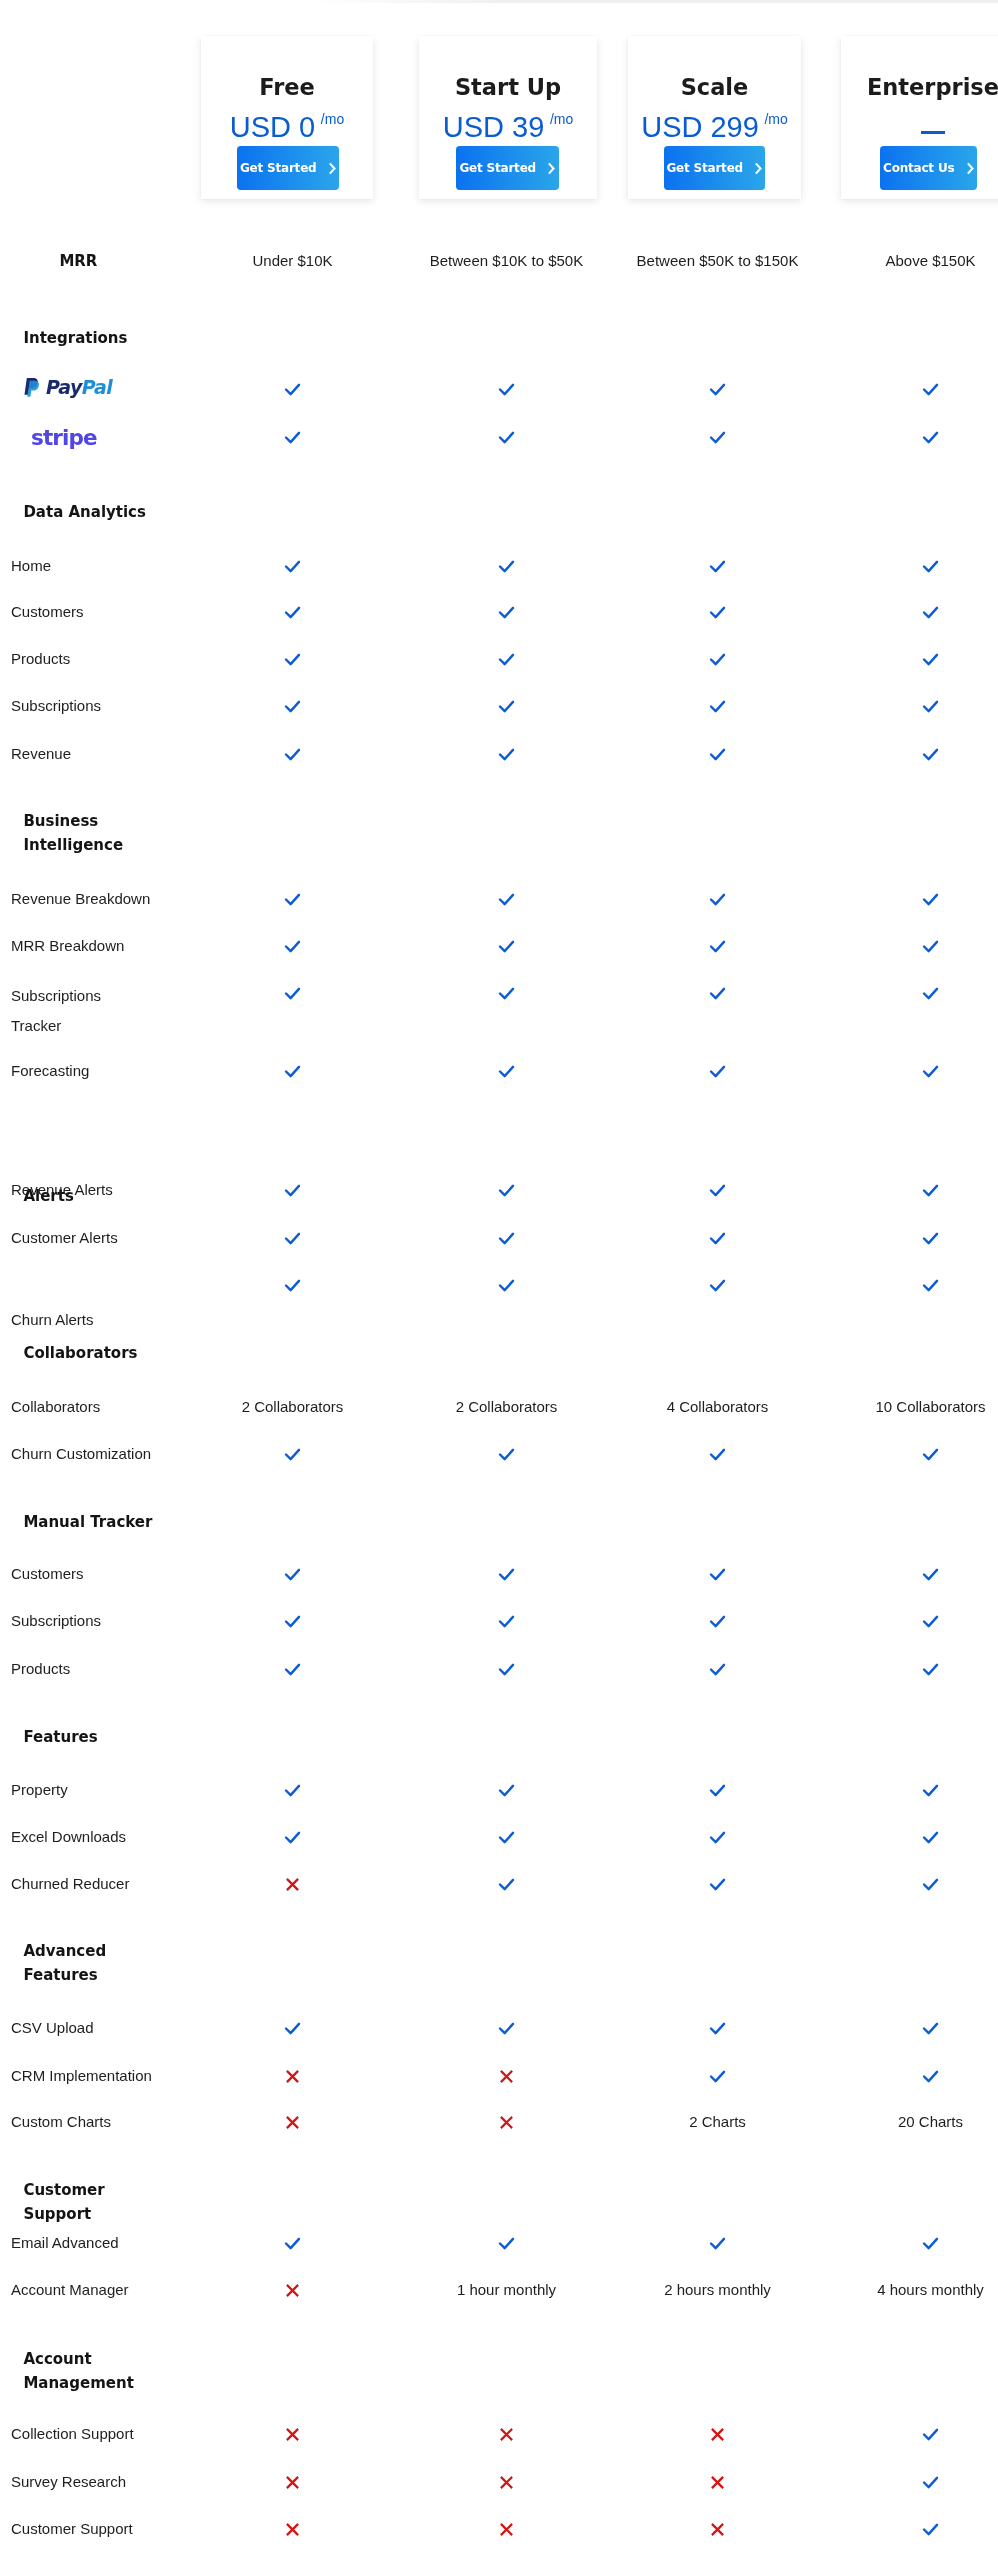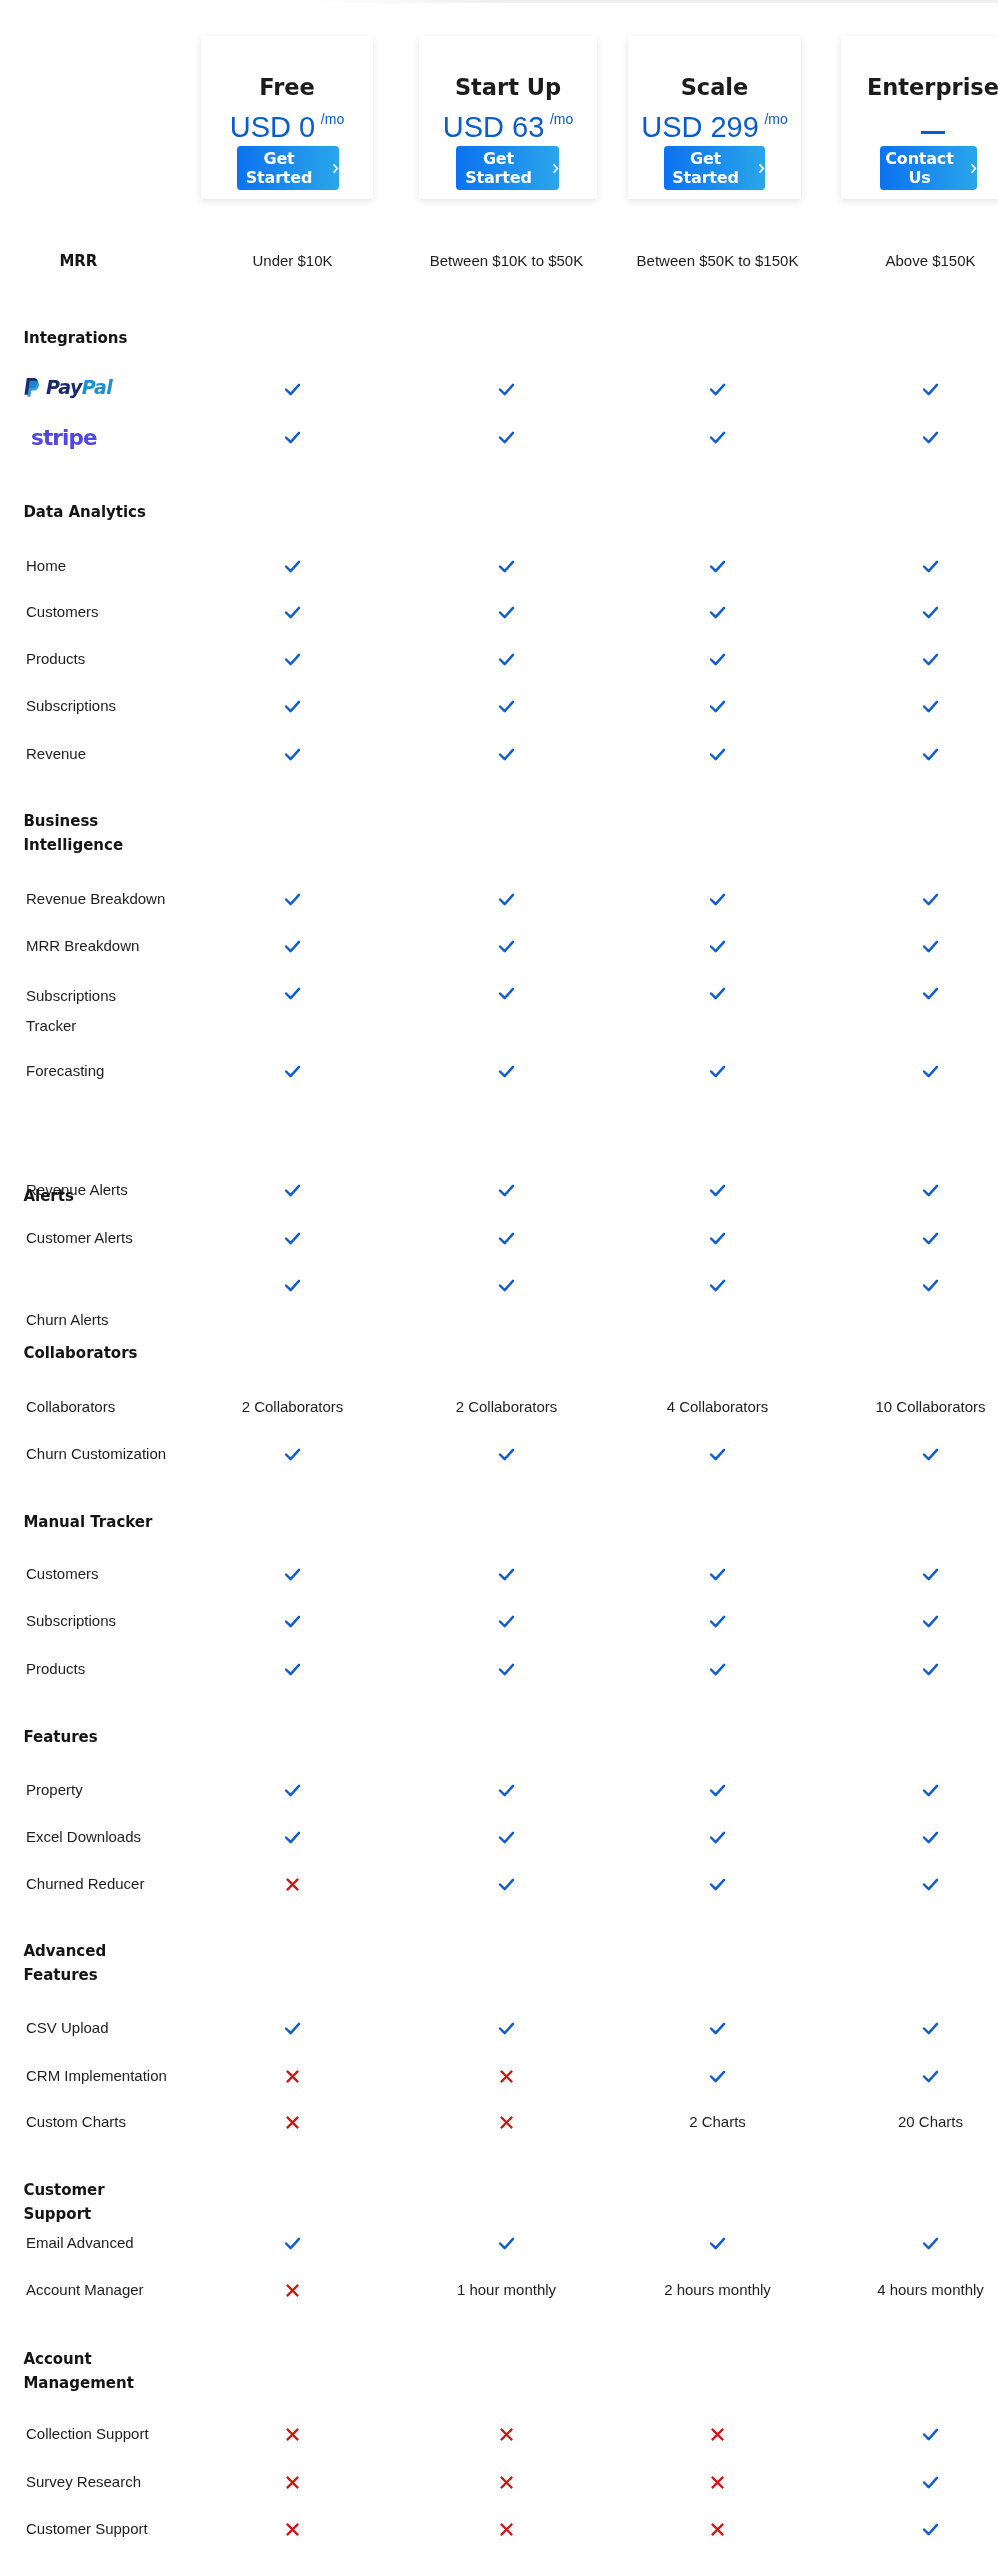--- a/index.html
+++ b/index.html
@@ -4,23 +4,23 @@
 <style>
   * { box-sizing: border-box; margin: 0; padding: 0; }
   html, body { width: 999px; height: 2576px; background: #ffffff; overflow: hidden; }
   body { position: relative; font-family: "Liberation Sans", "DejaVu Sans", sans-serif; color: #1a1a1a; }
   .topline { position: absolute; left: 309px; top: 0; width: 689px; height: 2.8px; background: linear-gradient(to right, #ffffff, #eeeeee 30%, #eeeeee); }
   .card { position: absolute; top: 36px; height: 163px; background: #fff; box-shadow: 0 2.8px 7.5px rgba(0,0,0,0.10), 0 0 1.9px rgba(0,0,0,0.04); text-align: center; }
   .card-title { position: absolute; left: 0; right: 0; top: 40px; font-size: 22.5px; font-weight: bold; color: #1c1c1c; font-family: "DejaVu Sans", sans-serif; line-height: 22.5px; }
   .card-price { position: absolute; left: 0; right: 0; top: 75px; font-size: 29px; color: #0a5cd1; line-height: 32px; white-space: nowrap; }
   .card-price sup { font-size: 14px; position: relative; top: -13px; margin-left: 5.6px; vertical-align: baseline; }
   .card-dash { position: absolute; left: 50%; top: 95px; width: 24px; height: 2.8px; margin-left: -12px; background: #0a5cd1; }
-  .card-btn { position: absolute; top: 110px; height: 44px; border-radius: 3.7px; background: linear-gradient(to right, #0b72f0, #2aa6ea); color: #fff; font-weight: bold; font-size: 16px; font-family: "DejaVu Sans", sans-serif; display: flex; align-items: center; justify-content: center; gap: 11.2px; cursor: pointer; letter-spacing: -0.2px; }
+  .card-btn { position: absolute; top: 110px; height: 44px; border-radius: 3.7px; background: linear-gradient(to right, #0b72f0, #2aa6ea); color: #fff; font-weight: bold; font-size: 12px; font-family: "DejaVu Sans", sans-serif; display: flex; align-items: center; justify-content: center; gap: 11.2px; cursor: pointer; letter-spacing: -0.2px; }
   .card-btn svg { width: 8.4px; height: 13px; }
-  .row-label { position: absolute; left: 26px; font-size: 15px; line-height: 24px; color: #1e1e1e; width: 169px; }
+  .row-label { position: absolute; left: 11px; font-size: 15px; line-height: 24px; color: #1e1e1e; width: 169px; }
   .section-heading { position: absolute; left: 23.4px; font-size: 15px; font-weight: bold; line-height: 24px; color: #141414; font-family: "DejaVu Sans", sans-serif; width: 141px; }
   .cell { position: absolute; width: 187px; margin-left: -94px; text-align: center; font-size: 15px; line-height: 24px; color: #1e1e1e; height: 24px; display: flex; align-items: center; justify-content: center; white-space: nowrap; }
   .cell svg { display: block; }
   .paypal { position: absolute; left: 23.4px; top: 376px; display: flex; align-items: center; gap: 5.6px; }
   .paypal-text { font-size: 19px; font-weight: bold; font-style: italic; font-family: "DejaVu Sans", sans-serif; letter-spacing: -0.5px; }
   .paypal-text .pay { color: #1a2a6b; }
   .paypal-text .pal { color: #1c8fd6; }
   .stripe { position: absolute; left: 31px; top: 425px; font-size: 21.5px; font-weight: bold; color: #5046e5; font-family: "DejaVu Sans", sans-serif; letter-spacing: -0.9px; }
 </style>
 </head>
@@ -34,21 +34,21 @@
   <div class="card-btn" style="left:36px;width:102px;">
       <span>Get Started</span>
       <svg viewBox="0 0 9 14">
         <path d="M2 1.5 L7 7 L2 12.5" fill="none" stroke="#fff" stroke-width="2.2"></path>
       </svg>
     </div>
 </div>
 
 <div class="card" style="left:419px;width:178px;">
   <div class="card-title">Start Up</div>
-  <div class="card-price"><span>USD 63</span><sup>/mo</sup></div>
+  <div class="card-price"><span>USD 39</span><sup>/mo</sup></div>
   <div class="card-btn" style="left:37px;width:103px;">
       <span>Get Started</span>
       <svg viewBox="0 0 9 14">
         <path d="M2 1.5 L7 7 L2 12.5" fill="none" stroke="#fff" stroke-width="2.2"></path>
       </svg>
     </div>
 </div>
 
 <div class="card" style="left:628px;width:173px;">
   <div class="card-title">Scale</div>

